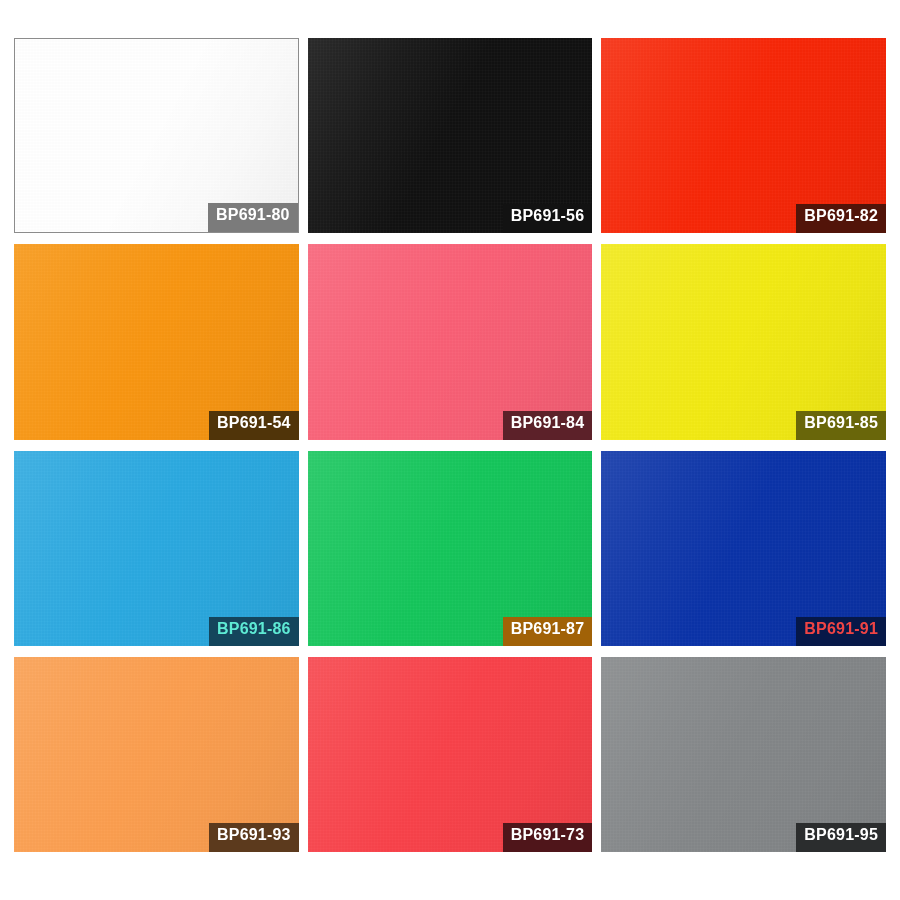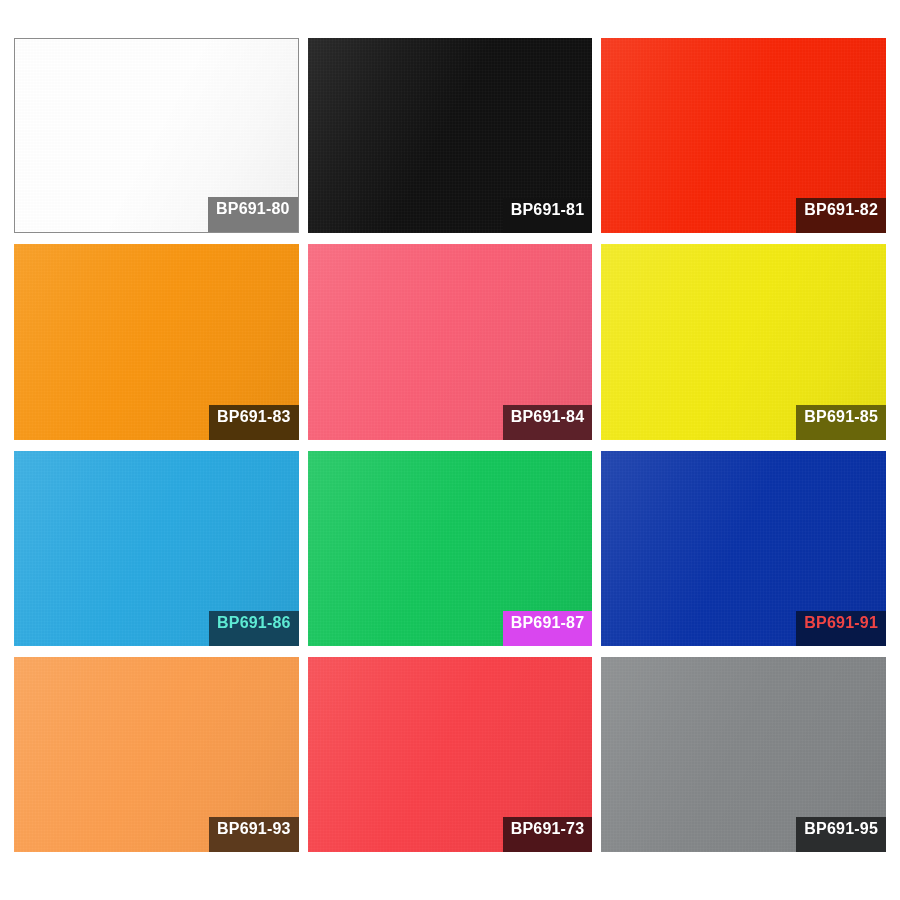--- a/index.html
+++ b/index.html
@@ -61,21 +61,21 @@
     opacity: 0.55;
     pointer-events: none;
   }
   .swatch.bordered {
     border: 1px solid #8c8c8c;
   }
   .swatch-badge {
     position: absolute;
     right: 0;
     bottom: 0;
-    padding: 4px 8px 15px 8px;
+    padding: 4px 8px 9px 8px;
     font-family: "Liberation Sans", sans-serif;
     font-size: 16px;
     font-weight: bold;
     letter-spacing: 0.2px;
     line-height: 1;
     color: #ffffff;
     white-space: nowrap;
     z-index: 3;
   }
 </style>
@@ -84,51 +84,51 @@
 
 <div id="swatch-grid" style="background: rgb(255, 255, 255); grid-template-columns: repeat(3, 1fr); grid-template-rows: repeat(4, 1fr);">
     <div class="swatch bordered" style="background-color: rgb(255, 255, 255); border-color: rgb(140, 140, 140);">
       <div class="sheen"></div>
       <div class="grain"></div>
       <div class="swatch-badge" style="background-color: rgb(123, 123, 123); color: rgb(255, 255, 255);">BP691-80</div>
     </div>
     <div class="swatch" style="background-color: rgb(18, 18, 18);">
       <div class="sheen"></div>
       <div class="grain"></div>
-      <div class="swatch-badge" style="background-color: rgb(18, 18, 18); color: rgb(255, 255, 255);">BP691-81</div>
+      <div class="swatch-badge" style="background-color: rgb(18, 18, 18); color: rgb(255, 255, 255);">BP691-56</div>
     </div>
     <div class="swatch" style="background-color: rgb(247, 39, 8);">
       <div class="sheen"></div>
       <div class="grain"></div>
       <div class="swatch-badge" style="background-color: rgb(82, 20, 9); color: rgb(255, 255, 255); text-align: center;">BP691-82</div>
     </div>
     <div class="swatch" style="background-color: rgb(248, 150, 18);">
       <div class="sheen"></div>
       <div class="grain"></div>
-      <div class="swatch-badge" style="background-color: rgb(80, 52, 9); color: rgb(255, 255, 255);">BP691-83</div>
+      <div class="swatch-badge" style="background-color: rgb(80, 52, 9); color: rgb(255, 255, 255);">BP691-54</div>
     </div>
     <div class="swatch" style="background-color: rgb(249, 96, 118);">
       <div class="sheen"></div>
       <div class="grain"></div>
       <div class="swatch-badge" style="background-color: rgb(92, 33, 41); color: rgb(255, 255, 255);">BP691-84</div>
     </div>
     <div class="swatch" style="background-color: rgb(242, 234, 20);">
       <div class="sheen"></div>
       <div class="grain"></div>
       <div class="swatch-badge" style="background-color: rgb(105, 102, 10); color: rgb(255, 255, 255);">BP691-85</div>
     </div>
     <div class="swatch" style="background-color: rgb(43, 169, 224);">
       <div class="sheen"></div>
       <div class="grain"></div>
       <div class="swatch-badge" style="background-color: rgb(20, 69, 92); color: #5eead4;">BP691-86</div>
     </div>
     <div class="swatch" style="background-color: rgb(22, 198, 92);">
       <div class="sheen"></div>
       <div class="grain"></div>
-      <div class="swatch-badge" style="background-color: #d946ef; color: rgb(255, 255, 255); margin-left: 41px;">BP691-87</div>
+      <div class="swatch-badge" style="background-color: #a16207; color: rgb(255, 255, 255); margin-left: 41px;">BP691-87</div>
     </div>
     <div class="swatch" style="background-color: rgb(11, 51, 168);">
       <div class="sheen"></div>
       <div class="grain"></div>
       <div class="swatch-badge" style="background-color: rgb(6, 24, 72); color: #ef4444;">BP691-91</div>
     </div>
     <div class="swatch" style="background-color: rgb(251, 158, 79);">
       <div class="sheen"></div>
       <div class="grain"></div>
       <div class="swatch-badge" style="background-color: rgb(92, 58, 29); color: rgb(255, 255, 255);">BP691-93</div>

